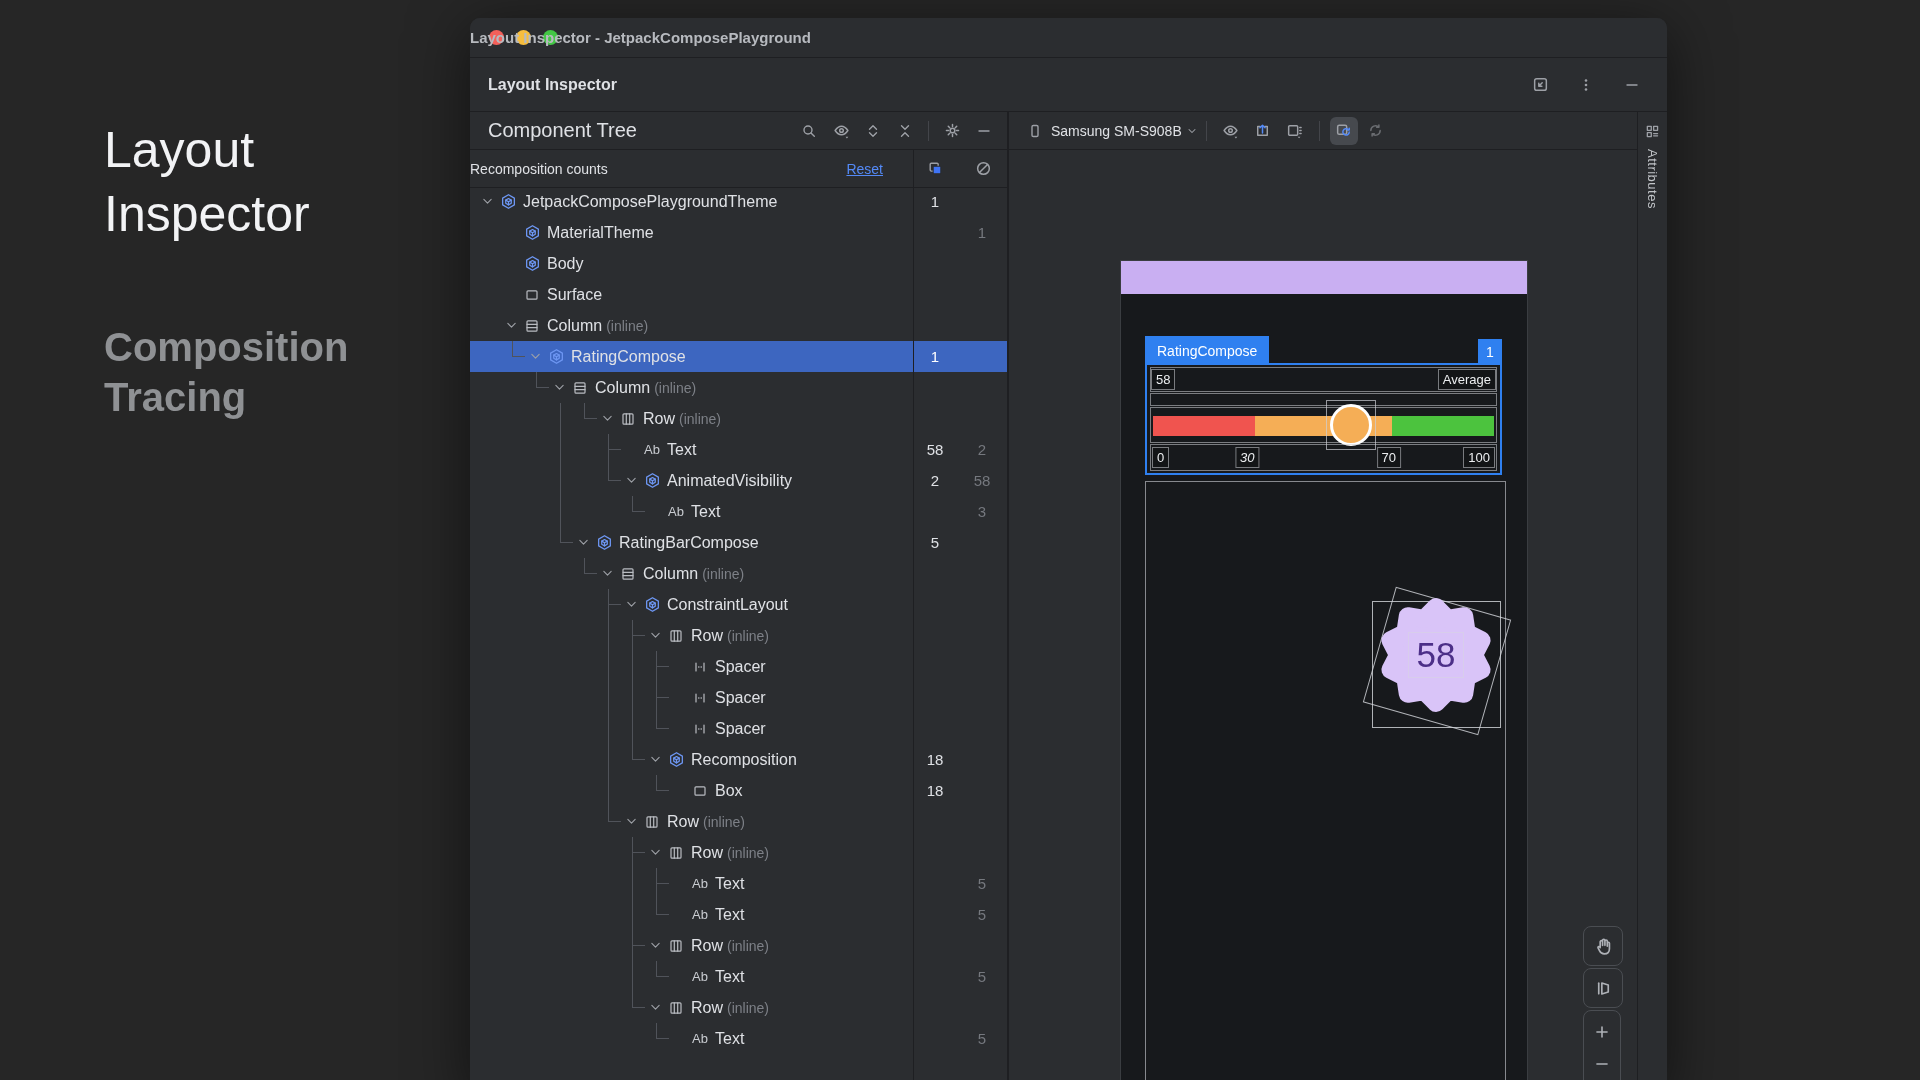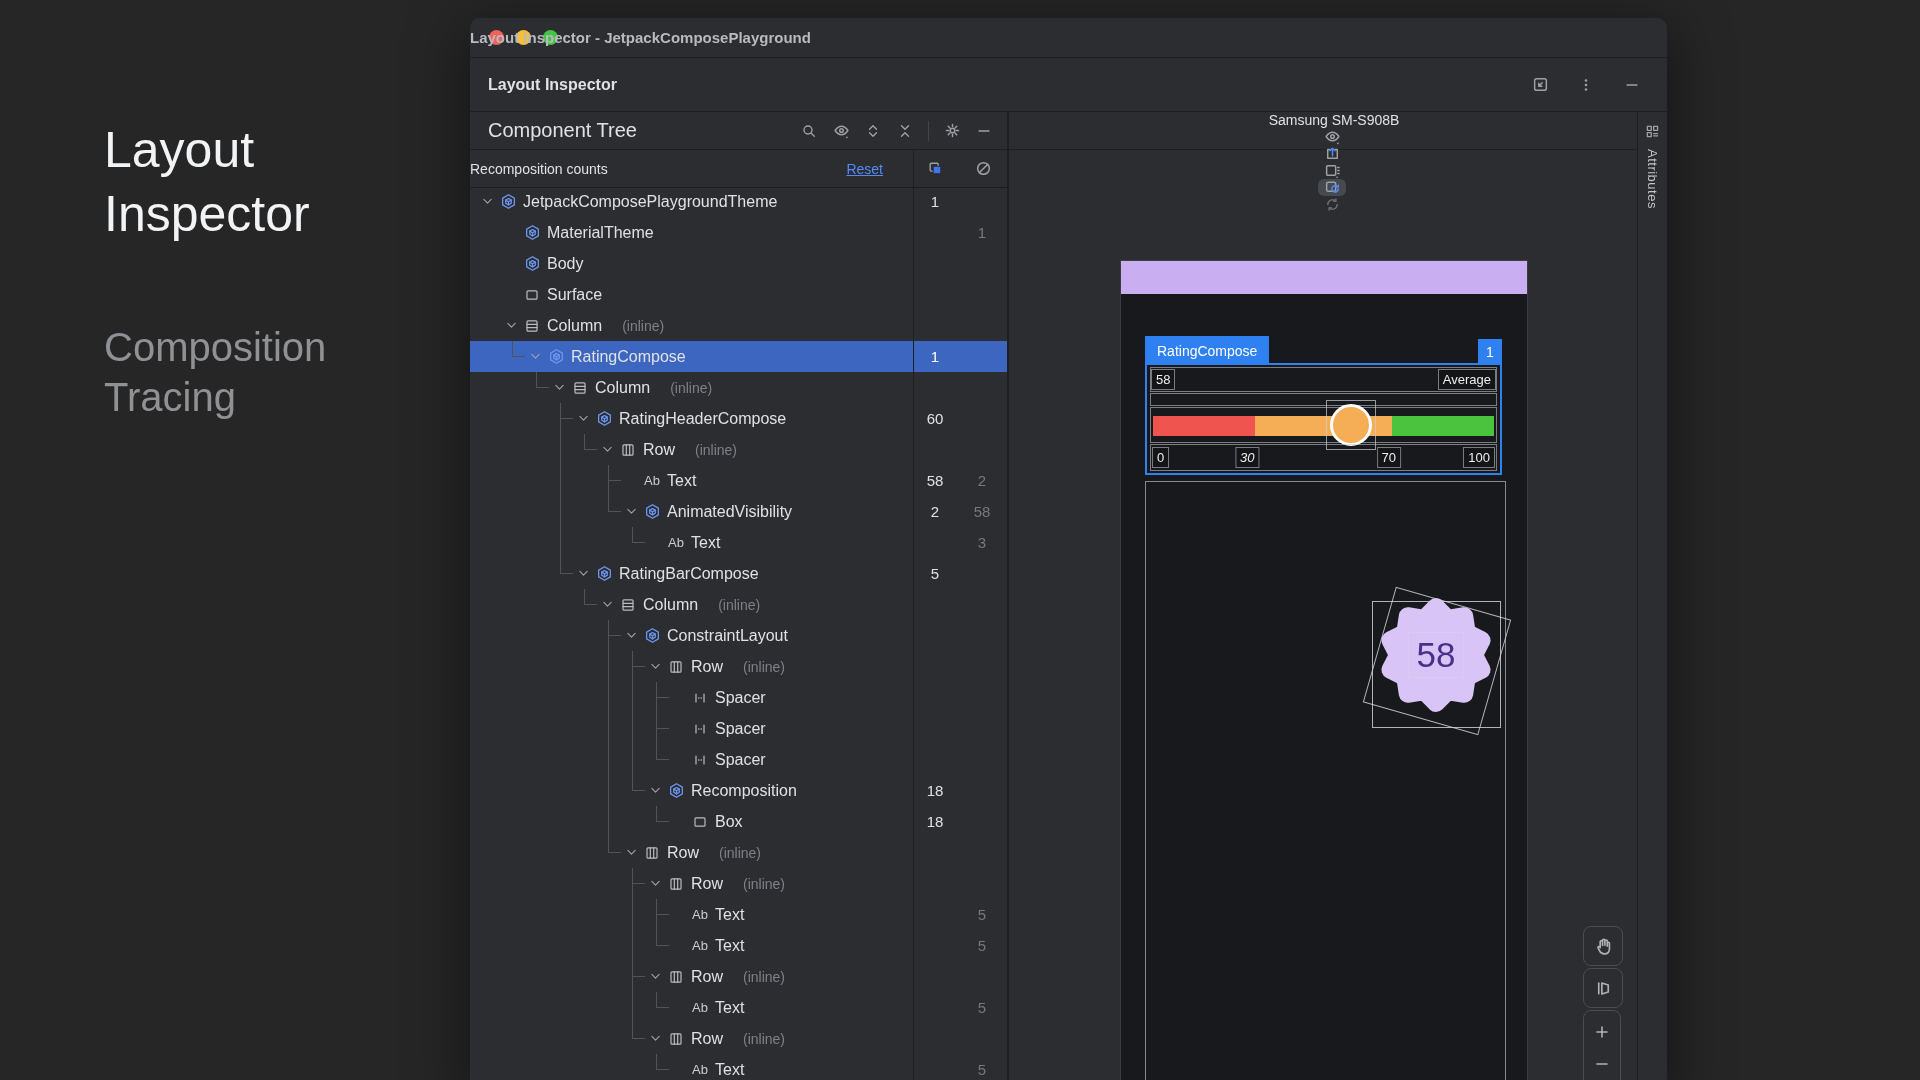--- a/index.html
+++ b/index.html
@@ -1,19 +1,19 @@
 <!DOCTYPE html>
 <html><head>
 <meta charset="utf-8">
 <style>
   html,body{margin:0;padding:0;background:#262626;width:1920px;height:1080px;overflow:hidden;
     font-family:"Liberation Sans","DejaVu Sans",sans-serif;}
   .slide{position:absolute;inset:0;background:#262626;overflow:hidden;}
   .slide-title{position:absolute;left:104px;top:118px;font-size:50px;line-height:1.28;color:#f2f3f5;white-space:pre-line;font-weight:400;}
-  .slide-sub{position:absolute;left:104px;top:322px;font-size:40px;line-height:1.25;color:#8f9194;white-space:pre-line;font-weight:400;}
+  .slide-sub{position:absolute;left:104px;top:322px;font-size:40px;line-height:1.25;color:#8f9194;white-space:pre-line;font-weight:700;}
 
   
   .win{position:absolute;left:470px;top:18px;width:1197px;bottom:-14px;background:#2b2d30;
     border-radius:10px 10px 0 0;overflow:hidden;box-shadow:0 12px 60px rgba(0,0,0,.55);display:flex;flex-direction:column;}
   .titlebar{height:39px;background:#2b2d30;border-bottom:1px solid #1e1f22;position:relative;flex:none;}
   .tl{position:absolute;top:12px;width:15px;height:15px;border-radius:50%;}
   .tl.r{left:19px;background:#f4605a}.tl.y{left:46px;background:#f6bd3e}.tl.g{left:73px;background:#43c645}
   .wtitle{position:absolute;left:0;right:0;top:0;height:39px;line-height:39px;text-align:left;color:#b7babf;font-size:15px;font-weight:700;}
   .phead{height:53px;border-bottom:1px solid #1e1f22;display:flex;align-items:center;flex:none;position:relative;}
   .ptitle{margin-left:18px;font-size:16px;font-weight:700;color:#dfe1e5;}
@@ -41,30 +41,30 @@
   .tree-row.sel{background:#3d66c0;}
   .guide{width:24px;height:31px;flex:none;position:relative;}
   .guide.v::before,.guide.t::before{content:"";position:absolute;left:10px;top:0;bottom:0;width:1px;background:#50535a;}
   .guide.l::before{content:"";position:absolute;left:10px;top:0;height:16px;width:1px;background:#50535a;}
   .guide.t::after,.guide.l::after{content:"";position:absolute;left:10px;top:15px;width:13px;height:1px;background:#50535a;}
   .chev{width:18px;flex:none;display:flex;justify-content:center;color:#9da0a6;}
   .ticon{width:20px;height:20px;flex:none;margin:0 5px 0 2px;display:flex;align-items:center;justify-content:center;}
   .ticon svg{stroke-width:1.2;}
   .ab{font-size:13px;color:#c9ccd1;letter-spacing:0;}
   .tlabel{white-space:nowrap;}
-  .tsuffix{margin-left:20px;font-size:14px;color:#7d8087;white-space:nowrap;}
+  .tsuffix{margin-left:4px;font-size:14px;color:#7d8087;white-space:nowrap;}
   .grow{flex:1;}
   .cc{flex:none;text-align:center;font-size:15px;}
   .c1{width:44px;color:#dfe1e5;}
   .c2{width:50px;color:#75787e;}
   .tree-row.sel .c1,.tree-row.sel .c2{color:#fff;}
 
   
   .dev-panel{flex:1;position:relative;overflow:hidden;}
-  .dtoolbar{height:37px;border-bottom:1px solid #1e1f22;display:flex;align-items:center;padding-left:18px;position:relative;color:#9da0a6;flex-direction:column;}
+  .dtoolbar{height:37px;border-bottom:1px solid #1e1f22;display:flex;align-items:center;padding-left:18px;position:relative;color:#9da0a6;}
   .dev-name{color:#dfe1e5;font-size:14px;margin:0 4px 0 8px;}
   .tbtn{display:flex;align-items:center;justify-content:center;width:28px;height:28px;border-radius:6px;color:#9da0a6;margin:0 2px;}
   .tbtn.active{background:#46494e;}
   .screen{position:absolute;left:111px;top:148px;width:406px;bottom:0;background:#17191c;border:1px solid #3a3d41;border-bottom:none;}
   .statusbar{position:absolute;left:0;top:0;right:0;height:33px;}
   .bounds{position:absolute;border:1px solid rgba(205,207,213,.62);}
 
   .rc{position:absolute;left:24px;top:102px;width:357px;height:112px;border:2px solid #3f86f2;box-sizing:border-box;padding:2px 3px;display:flex;flex-direction:column;}
   .rc-tab{position:absolute;left:-2px;top:-29px;height:29px;padding:0 12px;color:#fff;font-size:14px;display:flex;align-items:center;}
   .rc-badge{position:absolute;right:-2px;top:-26px;width:24px;height:26px;color:#fff;font-size:14px;display:flex;align-items:center;justify-content:center;}
@@ -314,42 +314,20 @@
               <span class="ticon">
                 <svg class="ic" width="16" height="16" viewBox="0 0 16 16" style="color:#b9bcc1">
                   <rect x="3" y="2.8" width="10" height="10.4" rx="1"></rect>
                   <path d="M3 6.3h10M3 9.7h10"></path>
                 </svg>
               </span>
               <span class="tlabel">Column</span>
               <span class="tsuffix">(inline)</span>
               <span class="grow"></span>
               <span class="cc c1"></span>
-              <span class="cc c2"></span>
-            </div>
-            <div class="tree-row">
-              <span class="guide "></span>
-              <span class="guide "></span>
-              <span class="guide "></span>
-              <span class="guide t"></span>
-              <span class="chev">
-                <svg class="ic" width="13" height="13" viewBox="0 0 16 16">
-                  <path d="M3.5 5.5 8 10l4.5-4.5"></path>
-                </svg>
-              </span>
-              <span class="ticon">
-                <svg class="ic" width="17" height="17" viewBox="0 0 16 16" style="color:#6d96f2">
-                  <path d="M8 1.6 13.5 4.8v6.4L8 14.4 2.5 11.2V4.8z"></path>
-                  <path d="M8 5.2l2.6 1.5v3L8 11.2 5.4 9.7v-3z"></path>
-                  <path d="M5.4 6.7 8 8.2l2.6-1.5M8 8.2v3"></path>
-                </svg>
-              </span>
-              <span class="tlabel">RatingHeaderCompose</span>
-              <span class="grow"></span>
-              <span class="cc c1">60</span>
               <span class="cc c2"></span>
             </div>
             <div class="tree-row">
               <span class="guide "></span>
               <span class="guide "></span>
               <span class="guide "></span>
               <span class="guide v"></span>
               <span class="guide l"></span>
               <span class="chev">
                 <svg class="ic" width="13" height="13" viewBox="0 0 16 16">

